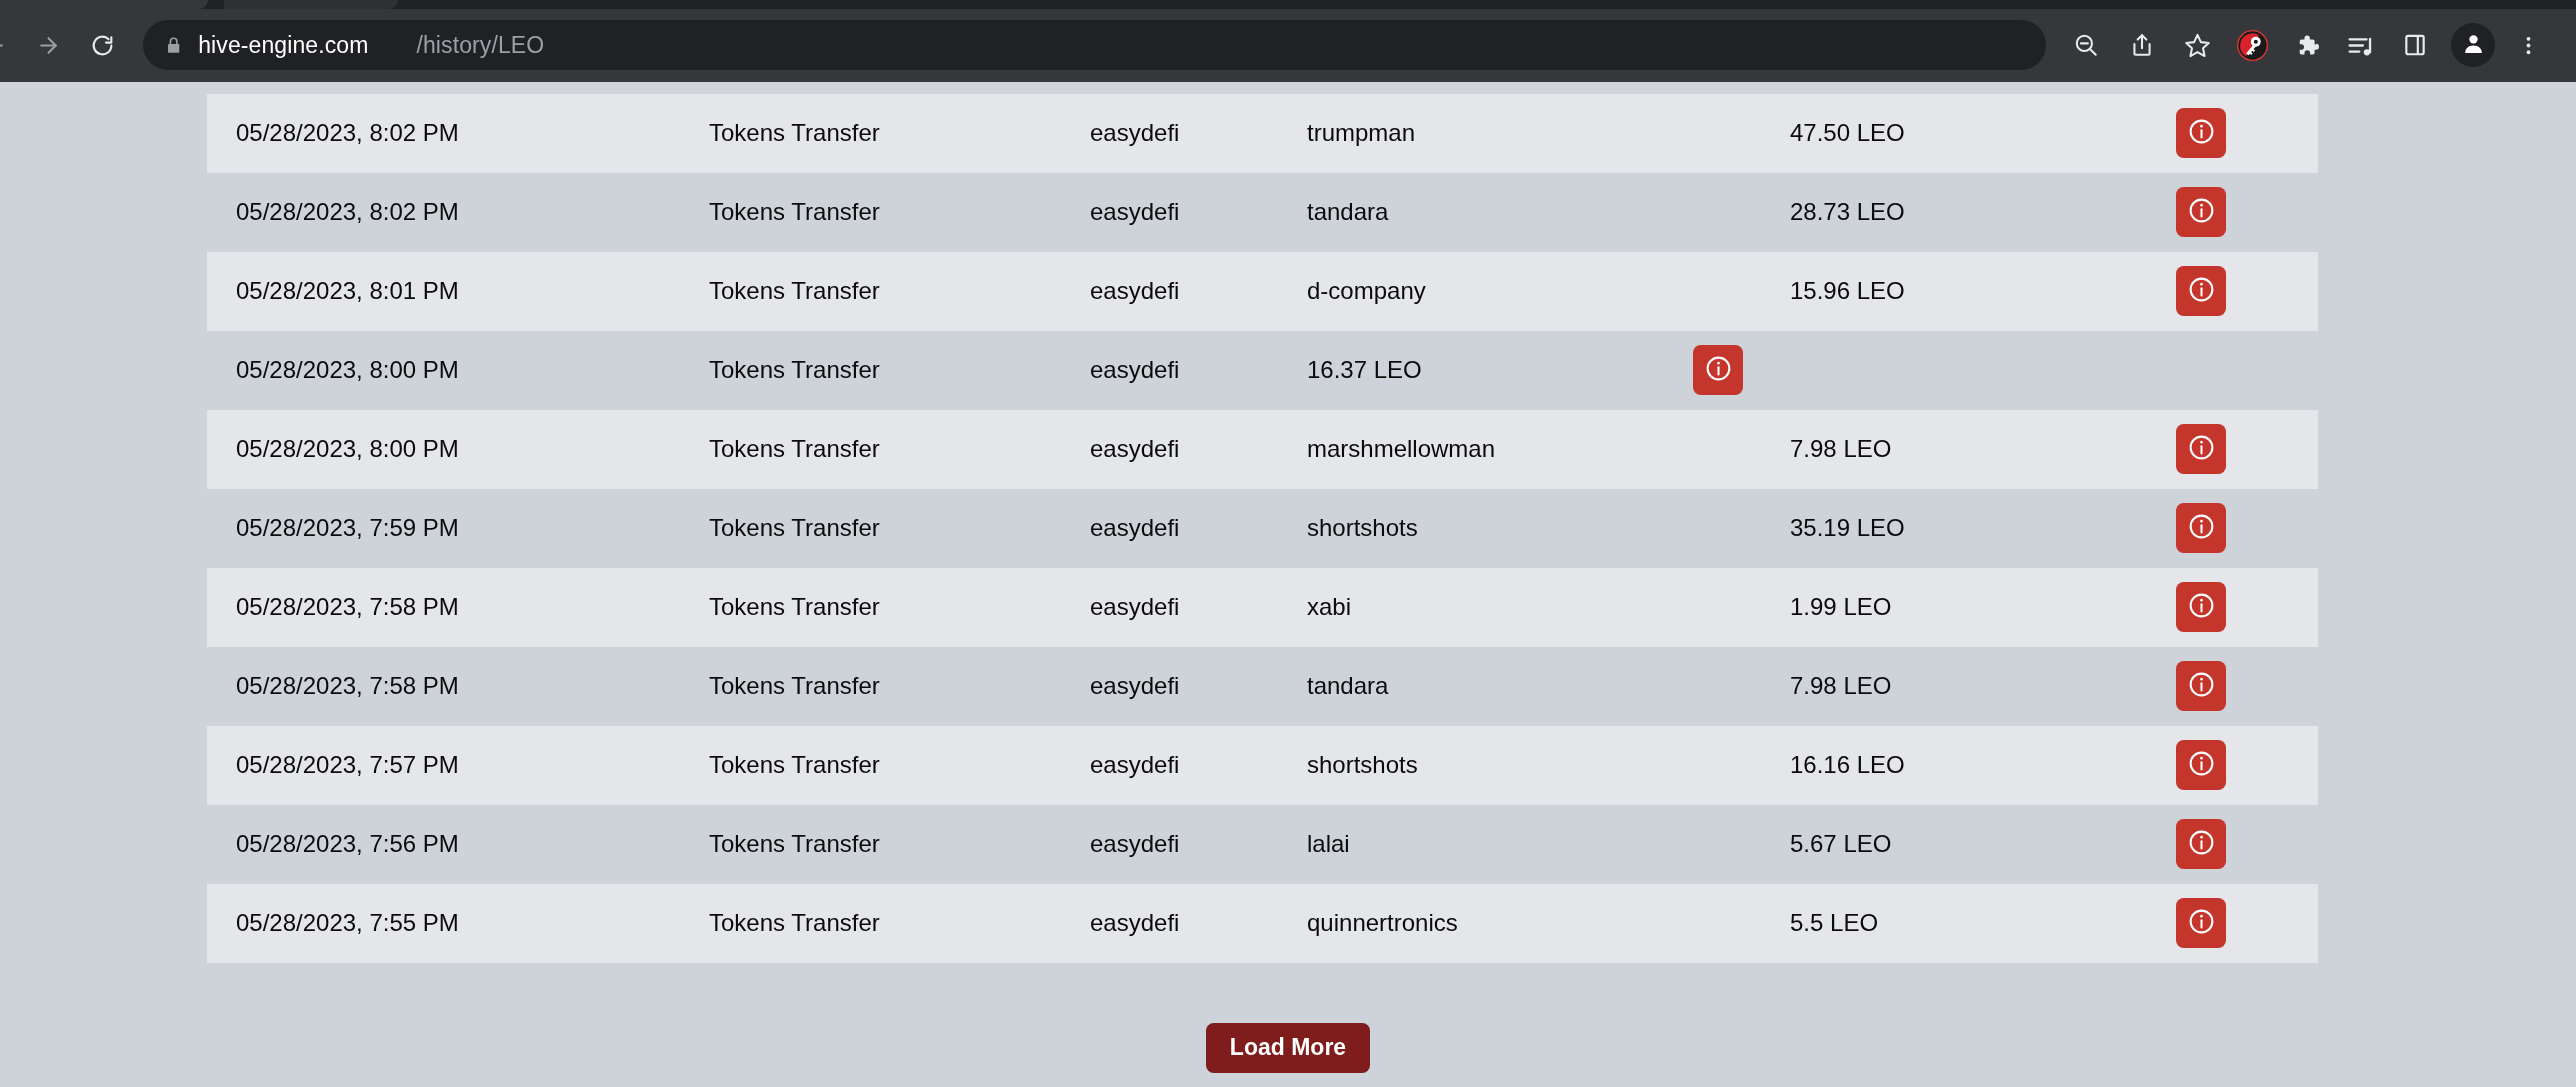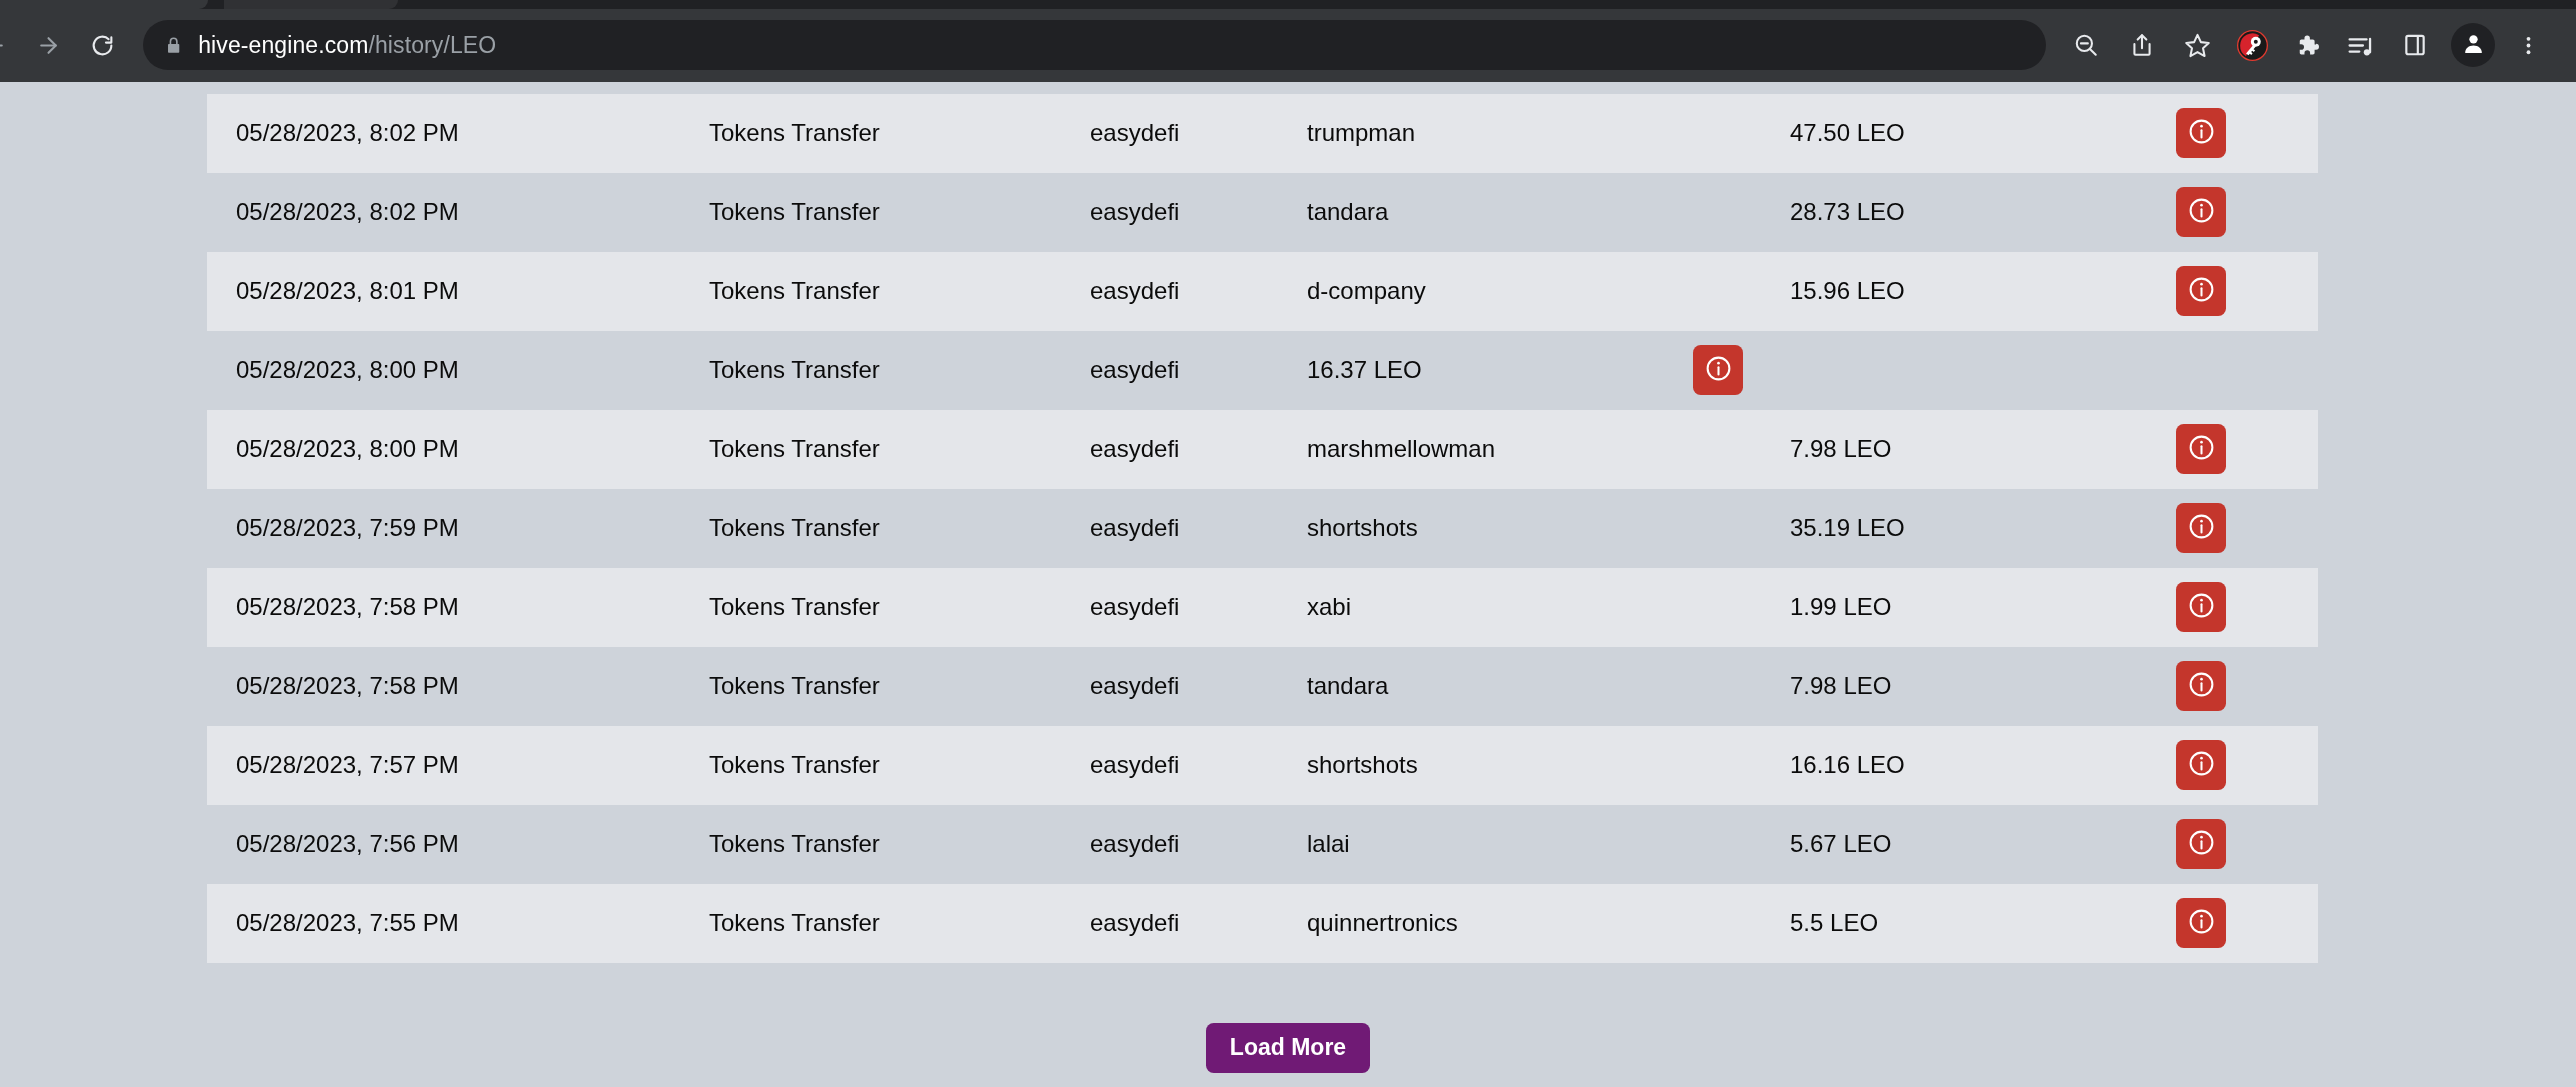--- a/index.html
+++ b/index.html
@@ -61,21 +61,21 @@
     min-width: 0;
   }
   #omnibox .lock { flex: 0 0 auto; margin-right: 15.4px; display:flex; align-items:center; }
   #url-text {
     font-size: 23px;
     color: #ffffff;
     white-space: nowrap;
     overflow: hidden;
     letter-spacing: 0.1px;
   }
-  #url-text .path { color: #9aa0a6; }
+  #url-text .path { color: #9aa0a6; margin-left: 48px; }
 
   .omni-actions {
     display: flex; align-items: center;
     flex: 0 0 auto;
     margin-left: -1.9px;
   }
   .omni-actions .nav-btn { width: 56px; height: 54px; }
 
   .ext-actions { display:flex; align-items:center; flex: 0 0 auto; }
   .ext-actions .nav-btn { width: 54px; height: 54px; }
@@ -130,21 +130,21 @@
   }
 
   #load-more-wrap {
     position: absolute;
     left: 0; right: 0;
     top: 941px;
     display: flex;
     justify-content: center;
   }
   #load-more-btn {
-    background: #701a75;
+    background: #7f1d1d;
     color: #ffffff;
     border: none;
     border-radius: 7.7px;
     font-family: "Liberation Sans", sans-serif;
     font-size: 23px;
     font-weight: bold;
     padding: 12.6px 24px;
     cursor: pointer;
     line-height: 1.1;
   }

